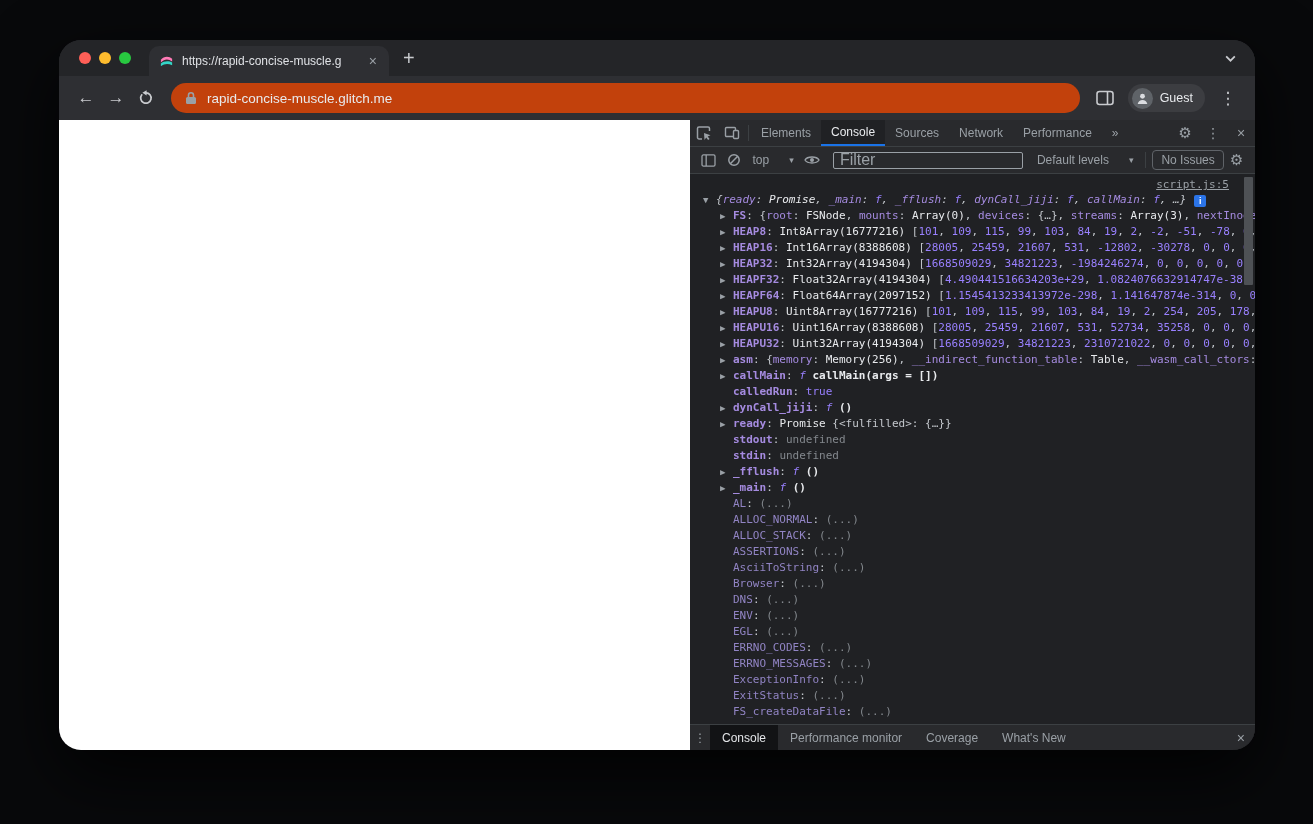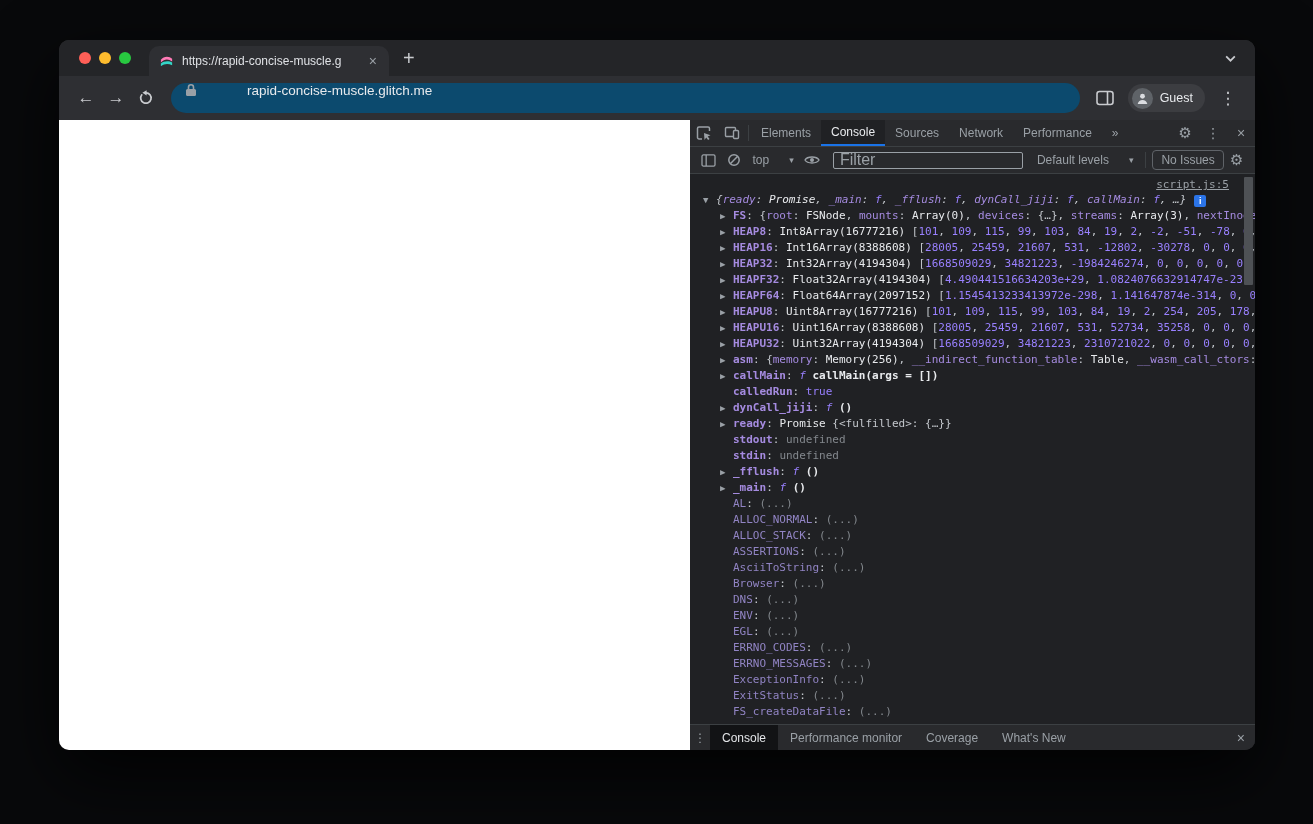--- a/index.html
+++ b/index.html
@@ -1,38 +1,38 @@
 <!DOCTYPE html>
 <html><head>
 <meta charset="utf-8">
 <style>
   * { margin:0; padding:0; box-sizing:border-box; }
   html,body { width:1313px; height:824px; background:#08090b; font-family:"Liberation Sans", sans-serif; overflow:hidden; }
 
   .window { position:absolute; left:59px; top:40px; width:1196px; height:710px;
-    border-radius:10px; overflow:hidden; background:#2e2f33;
+    border-radius:22px; overflow:hidden; background:#2e2f33;
     box-shadow:0 25px 70px rgba(0,0,0,.8); }
 
   
   .tabstrip { height:36px; background:#242528; display:flex; align-items:center; }
   .lights { display:flex; gap:8px; padding:0 18px 0 20px; }
   .light { width:12px; height:12px; border-radius:50%; }
   .tab { margin-top:6px; height:30px; width:240px; background:#2e2f33;
     border-radius:10px 10px 0 0; display:flex; align-items:center; padding:0 8px 0 10px; }
   .tab-title { flex:1; font-size:12px; color:#dfe1e5; white-space:nowrap; overflow:hidden; margin-left:8px; }
   .tab-close { color:#9aa0a6; font-size:14px; padding:0 4px; }
   .newtab { margin-left:14px; font-size:20px; color:#c9cbcf; line-height:20px; }
   .strip-chevron { margin-left:auto; margin-right:18px; display:flex; }
 
   
   .toolbar { height:44px; background:#2e2f33; display:flex; align-items:center; padding:0 12px; }
   .navbtn { width:30px; height:30px; display:flex; align-items:center; justify-content:center;
     color:#c9cbcf; font-size:17px; }
-  .omnibox { flex:1; height:30px; border-radius:15px; background:#0c4a6e; display:flex;
-    align-items:flex-start; margin:0 10px;gap:40px; }
+  .omnibox { flex:1; height:30px; border-radius:15px; background:#c2410c; display:flex;
+    align-items:center; margin:0 10px; }
   .lock { margin:0 10px 0 14px; display:flex; }
   .url { font-size:13.5px; color:#e8eaed; }
   .chip { height:28px; border-radius:14px; background:#3c3d41; display:flex; align-items:center;
     padding:0 12px 0 4px; margin:0 8px; }
   .avatar { width:21px; height:21px; border-radius:50%; background:#5f6368; display:flex;
     align-items:center; justify-content:center; }
   .chip-label { font-size:12.5px; color:#e8eaed; margin-left:7px; }
 
   
   .page { position:absolute; left:0; top:80px; width:631px; height:630px; background:#ffffff; }
@@ -229,21 +229,21 @@
     <div class="messages">
       <div class="src-row">
         <span class="src-link">script.js:5</span>
       </div>
       <div class="msg-root preview-line"><span class="tri">▼</span><span id="preview-segs"><span class="sg-pb">{</span><span class="sg-pk">ready</span><span class="sg-pb">: </span><span class="sg-pcls">Promise</span><span class="sg-pb">, </span><span class="sg-pk">_main</span><span class="sg-pb">: </span><span class="sg-pfn">f</span><span class="sg-pb">, </span><span class="sg-pk">_fflush</span><span class="sg-pb">: </span><span class="sg-pfn">f</span><span class="sg-pb">, </span><span class="sg-pk">dynCall_jiji</span><span class="sg-pb">: </span><span class="sg-pfn">f</span><span class="sg-pb">, </span><span class="sg-pk">callMain</span><span class="sg-pb">: </span><span class="sg-pfn">f</span><span class="sg-pb">, …}</span></span><span class="info-badge">i</span></div>
       <div id="console-entries">
           <div class="crow"><span class="tri">▶</span><span class="key">FS</span><span class="sg-obj">: </span><span class="sg-obj">{</span><span class="sg-pk">root</span><span class="sg-obj">: </span><span class="sg-cls">FSNode</span><span class="sg-obj">, </span><span class="sg-pk">mounts</span><span class="sg-obj">: </span><span class="sg-cls">Array(0)</span><span class="sg-obj">, </span><span class="sg-pk">devices</span><span class="sg-obj">: {…}, </span><span class="sg-pk">streams</span><span class="sg-obj">: </span><span class="sg-cls">Array(3)</span><span class="sg-obj">, </span><span class="sg-pk">nextInode</span></div>
           <div class="crow"><span class="tri">▶</span><span class="key">HEAP8</span><span class="sg-obj">: </span><span class="sg-cls">Int8Array(16777216)</span><span class="sg-obj"> [</span><span class="sg-num">101</span><span class="sg-obj">, </span><span class="sg-num">109</span><span class="sg-obj">, </span><span class="sg-num">115</span><span class="sg-obj">, </span><span class="sg-num">99</span><span class="sg-obj">, </span><span class="sg-num">103</span><span class="sg-obj">, </span><span class="sg-num">84</span><span class="sg-obj">, </span><span class="sg-num">19</span><span class="sg-obj">, </span><span class="sg-num">2</span><span class="sg-obj">, </span><span class="sg-num">-2</span><span class="sg-obj">, </span><span class="sg-num">-51</span><span class="sg-obj">, </span><span class="sg-num">-78</span><span class="sg-obj">, </span><span class="sg-num">0</span><span class="sg-obj">, </span></div>
           <div class="crow"><span class="tri">▶</span><span class="key">HEAP16</span><span class="sg-obj">: </span><span class="sg-cls">Int16Array(8388608)</span><span class="sg-obj"> [</span><span class="sg-num">28005</span><span class="sg-obj">, </span><span class="sg-num">25459</span><span class="sg-obj">, </span><span class="sg-num">21607</span><span class="sg-obj">, </span><span class="sg-num">531</span><span class="sg-obj">, </span><span class="sg-num">-12802</span><span class="sg-obj">, </span><span class="sg-num">-30278</span><span class="sg-obj">, </span><span class="sg-num">0</span><span class="sg-obj">, </span><span class="sg-num">0</span><span class="sg-obj">, </span><span class="sg-num">0</span><span class="sg-obj">, …]</span></div>
           <div class="crow"><span class="tri">▶</span><span class="key">HEAP32</span><span class="sg-obj">: </span><span class="sg-cls">Int32Array(4194304)</span><span class="sg-obj"> [</span><span class="sg-num">1668509029</span><span class="sg-obj">, </span><span class="sg-num">34821223</span><span class="sg-obj">, </span><span class="sg-num">-1984246274</span><span class="sg-obj">, </span><span class="sg-num">0</span><span class="sg-obj">, </span><span class="sg-num">0</span><span class="sg-obj">, </span><span class="sg-num">0</span><span class="sg-obj">, </span><span class="sg-num">0</span><span class="sg-obj">, </span><span class="sg-num">0</span><span class="sg-obj">, …]</span></div>
-          <div class="crow"><span class="tri">▶</span><span class="key">HEAPF32</span><span class="sg-obj">: </span><span class="sg-cls">Float32Array(4194304)</span><span class="sg-obj"> [</span><span class="sg-num">4.490441516634203e+29</span><span class="sg-obj">, </span><span class="sg-num">1.0824076632914747e-23</span><span class="sg-obj">, </span></div>
+          <div class="crow"><span class="tri">▶</span><span class="key">HEAPF32</span><span class="sg-obj">: </span><span class="sg-cls">Float32Array(4194304)</span><span class="sg-obj"> [</span><span class="sg-num">4.490441516634203e+29</span><span class="sg-obj">, </span><span class="sg-num">1.0824076632914747e-38</span><span class="sg-obj">, </span></div>
           <div class="crow"><span class="tri">▶</span><span class="key">HEAPF64</span><span class="sg-obj">: </span><span class="sg-cls">Float64Array(2097152)</span><span class="sg-obj"> [</span><span class="sg-num">1.1545413233413972e-298</span><span class="sg-obj">, </span><span class="sg-num">1.141647874e-314</span><span class="sg-obj">, </span><span class="sg-num">0</span><span class="sg-obj">, </span><span class="sg-num">0</span></div>
           <div class="crow"><span class="tri">▶</span><span class="key">HEAPU8</span><span class="sg-obj">: </span><span class="sg-cls">Uint8Array(16777216)</span><span class="sg-obj"> [</span><span class="sg-num">101</span><span class="sg-obj">, </span><span class="sg-num">109</span><span class="sg-obj">, </span><span class="sg-num">115</span><span class="sg-obj">, </span><span class="sg-num">99</span><span class="sg-obj">, </span><span class="sg-num">103</span><span class="sg-obj">, </span><span class="sg-num">84</span><span class="sg-obj">, </span><span class="sg-num">19</span><span class="sg-obj">, </span><span class="sg-num">2</span><span class="sg-obj">, </span><span class="sg-num">254</span><span class="sg-obj">, </span><span class="sg-num">205</span><span class="sg-obj">, </span><span class="sg-num">178</span><span class="sg-obj">, </span></div>
           <div class="crow"><span class="tri">▶</span><span class="key">HEAPU16</span><span class="sg-obj">: </span><span class="sg-cls">Uint16Array(8388608)</span><span class="sg-obj"> [</span><span class="sg-num">28005</span><span class="sg-obj">, </span><span class="sg-num">25459</span><span class="sg-obj">, </span><span class="sg-num">21607</span><span class="sg-obj">, </span><span class="sg-num">531</span><span class="sg-obj">, </span><span class="sg-num">52734</span><span class="sg-obj">, </span><span class="sg-num">35258</span><span class="sg-obj">, </span><span class="sg-num">0</span><span class="sg-obj">, </span><span class="sg-num">0</span><span class="sg-obj">, </span><span class="sg-num">0</span><span class="sg-obj">, …]</span></div>
           <div class="crow"><span class="tri">▶</span><span class="key">HEAPU32</span><span class="sg-obj">: </span><span class="sg-cls">Uint32Array(4194304)</span><span class="sg-obj"> [</span><span class="sg-num">1668509029</span><span class="sg-obj">, </span><span class="sg-num">34821223</span><span class="sg-obj">, </span><span class="sg-num">2310721022</span><span class="sg-obj">, </span><span class="sg-num">0</span><span class="sg-obj">, </span><span class="sg-num">0</span><span class="sg-obj">, </span><span class="sg-num">0</span><span class="sg-obj">, </span><span class="sg-num">0</span><span class="sg-obj">, </span><span class="sg-num">0</span><span class="sg-obj">, …]</span></div>
           <div class="crow"><span class="tri">▶</span><span class="key">asm</span><span class="sg-obj">: </span><span class="sg-obj">{</span><span class="sg-pk">memory</span><span class="sg-obj">: </span><span class="sg-cls">Memory(256)</span><span class="sg-obj">, </span><span class="sg-pk">__indirect_function_table</span><span class="sg-obj">: </span><span class="sg-cls">Table</span><span class="sg-obj">, </span><span class="sg-pk">__wasm_call_ctors</span><span class="sg-obj">: …}</span></div>
           <div class="crow"><span class="tri">▶</span><span class="key">callMain</span><span class="sg-obj">: </span><span class="sg-fn">f </span><span class="sg-fsig">callMain(args = [])</span></div>
           <div class="crow"><span class="tri"></span><span class="key">calledRun</span><span class="sg-obj">: </span><span class="sg-num">true</span></div>
           <div class="crow"><span class="tri">▶</span><span class="key">dynCall_jiji</span><span class="sg-obj">: </span><span class="sg-fn">f </span><span class="sg-fsig">()</span></div>
           <div class="crow"><span class="tri">▶</span><span class="key">ready</span><span class="sg-obj">: </span><span class="sg-cls">Promise</span><span class="sg-obj"> {&lt;fulfilled&gt;: {…}}</span></div>
           <div class="crow"><span class="tri"></span><span class="key">stdout</span><span class="sg-obj">: </span><span class="sg-gray">undefined</span></div>

